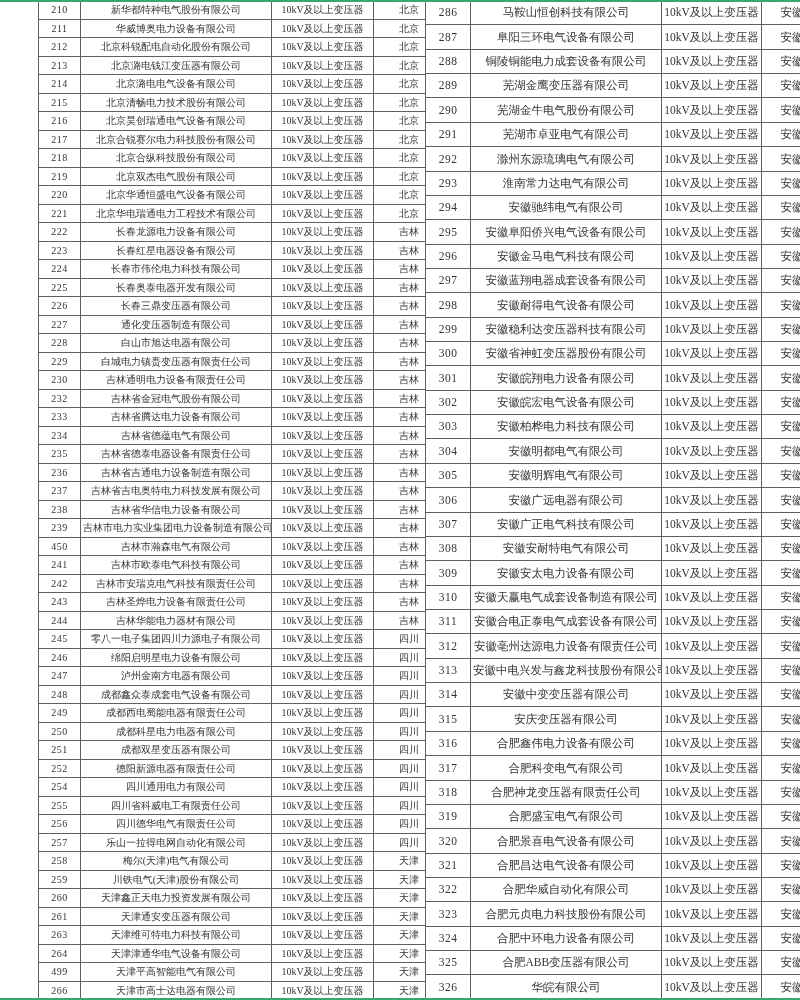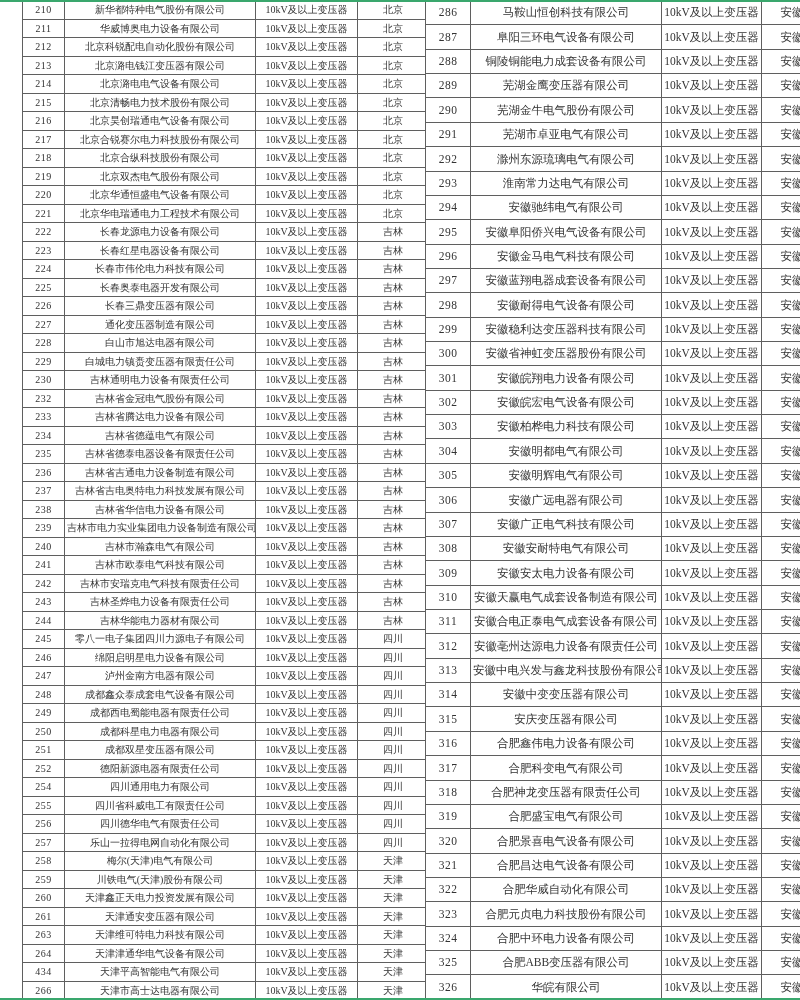--- a/index.html
+++ b/index.html
@@ -10,21 +10,21 @@
     position:relative;
     overflow:hidden;
   }
   .edge-line{
     position:absolute;left:0;width:800px;height:2px;
     z-index:5;
   }
   #top-line{top:0;}
   #bottom-line{bottom:0;}
   .tbl-wrap{position:absolute;top:0;height:1000px;}
-  #left-wrap{left:8px;width:390px;padding-left:14px;}
+  #left-wrap{left:24px;width:390px;padding-left:14px;}
   #right-wrap{left:425px;width:381px;}
   table.supplier{
     border-collapse:collapse;
     table-layout:fixed;
     width:100%;
     height:1000px;
     background:#ffffff;
   }
   table.supplier td{
     border:1px solid #5f5f5f;
@@ -225,21 +225,21 @@
           <td class="c2">10kV及以上变压器</td>
           <td class="c3">吉林</td>
         </tr>
         <tr>
           <td class="c0">239</td>
           <td class="c1">吉林市电力实业集团电力设备制造有限公司</td>
           <td class="c2">10kV及以上变压器</td>
           <td class="c3">吉林</td>
         </tr>
         <tr>
-          <td class="c0">240</td>
+          <td class="c0">450</td>
           <td class="c1">吉林市瀚森电气有限公司</td>
           <td class="c2">10kV及以上变压器</td>
           <td class="c3">吉林</td>
         </tr>
         <tr>
           <td class="c0">241</td>
           <td class="c1">吉林市欧泰电气科技有限公司</td>
           <td class="c2">10kV及以上变压器</td>
           <td class="c3">吉林</td>
         </tr>
@@ -363,21 +363,21 @@
           <td class="c2">10kV及以上变压器</td>
           <td class="c3">天津</td>
         </tr>
         <tr>
           <td class="c0">264</td>
           <td class="c1">天津津通华电气设备有限公司</td>
           <td class="c2">10kV及以上变压器</td>
           <td class="c3">天津</td>
         </tr>
         <tr>
-          <td class="c0">434</td>
+          <td class="c0">499</td>
           <td class="c1">天津平高智能电气有限公司</td>
           <td class="c2">10kV及以上变压器</td>
           <td class="c3">天津</td>
         </tr>
         <tr>
           <td class="c0">266</td>
           <td class="c1">天津市高士达电器有限公司</td>
           <td class="c2">10kV及以上变压器</td>
           <td class="c3">天津</td>
         </tr>

